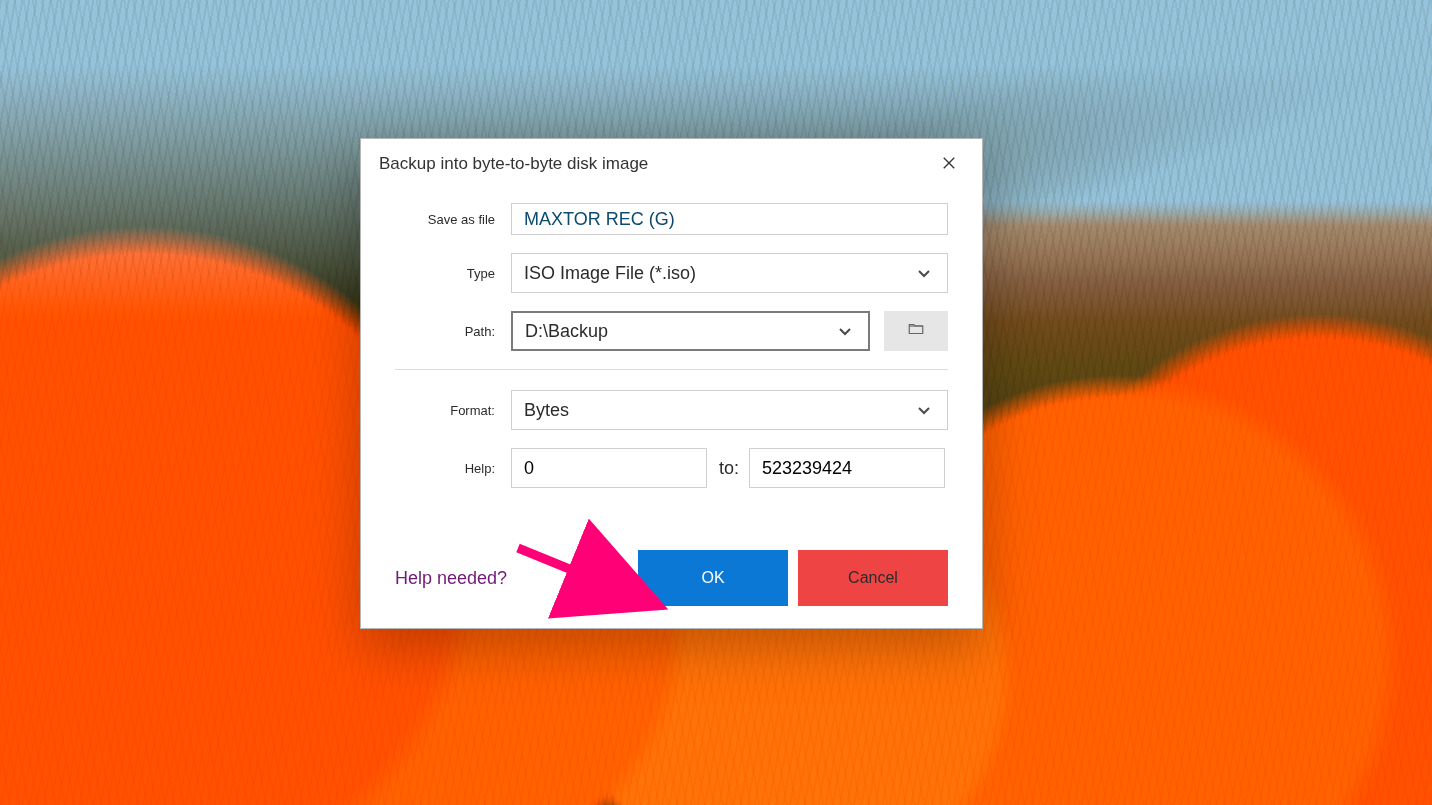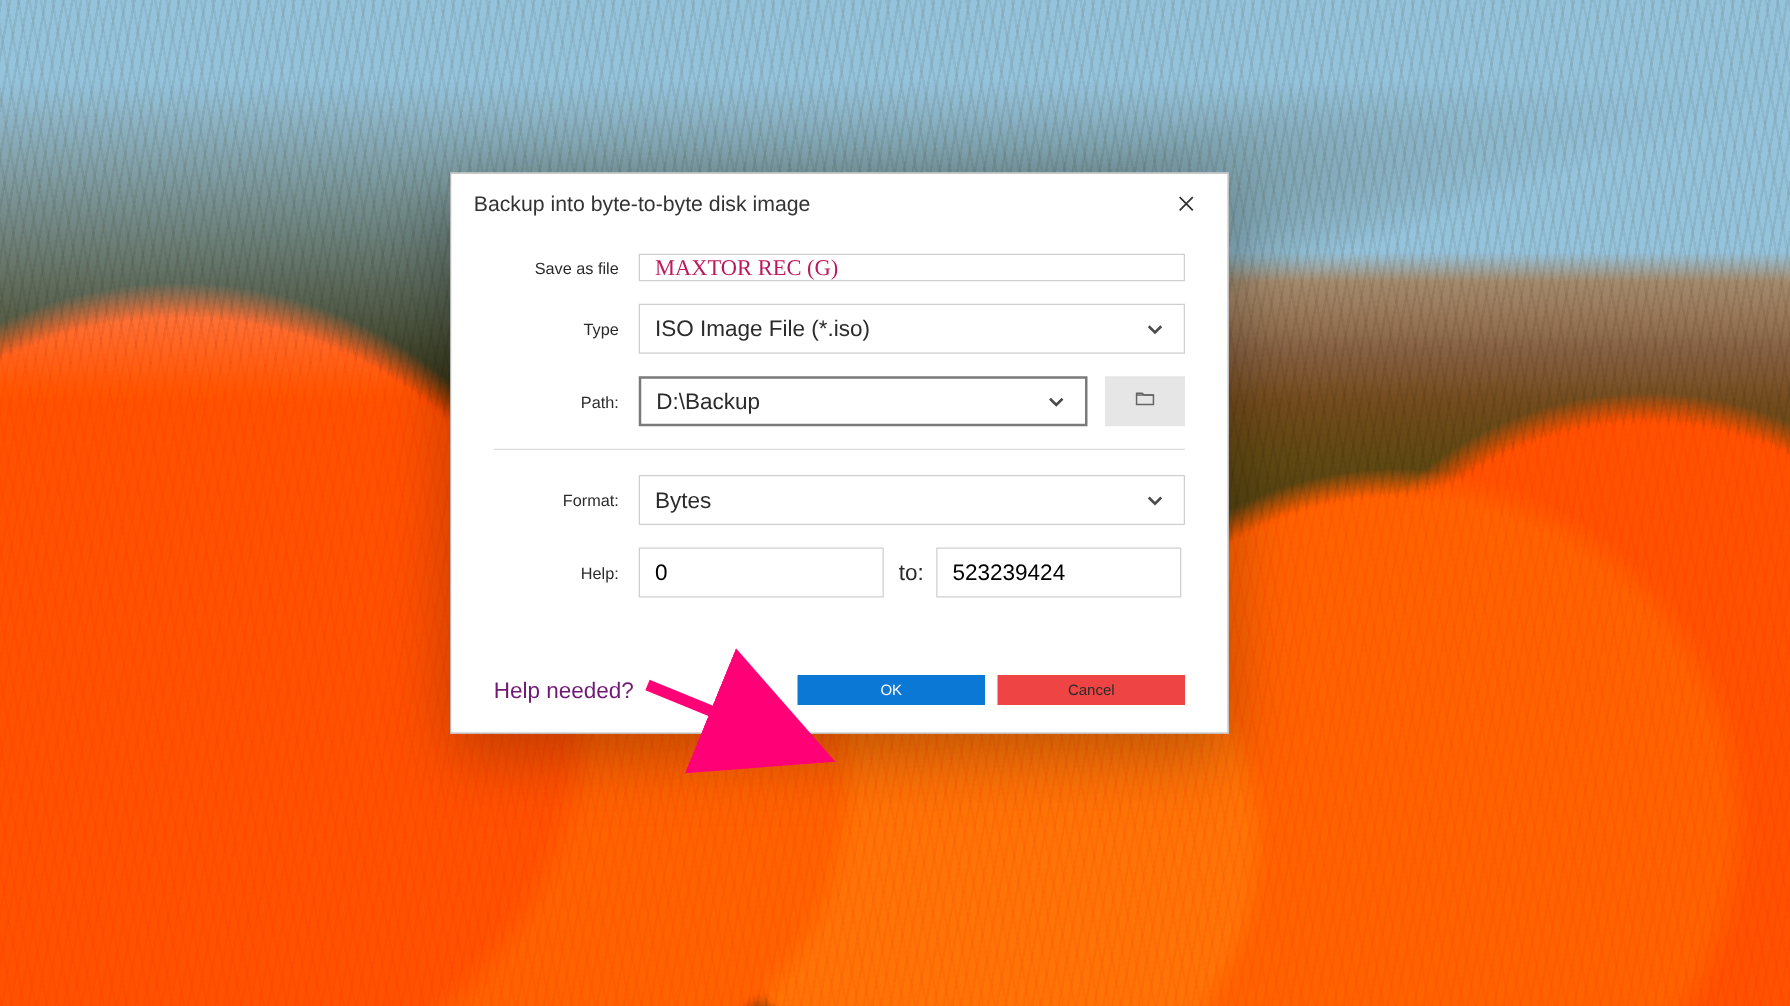--- a/index.html
+++ b/index.html
@@ -80,27 +80,26 @@
     text-align: right;
     padding-right: 16px;
     font-size: 13px;
     color: #2b2b2b;
     white-space: nowrap;
   }
   .field-wrap { flex: 1; display: flex; align-items: center; gap: 14px; }
 
   .text-input {
     flex: 1;
-    height: 22px;
+    height: 32px;
     border: 1px solid #cfcfcf;
     padding: 0 12px;
     font-size: 18px;
-    color: #be185d;
+    color: #0c4a6e;
     background: #fff;
-    font-family: Liberation Serif, serif;
   }
 
   .select {
     flex: 1;
     height: 40px;
     border: 1px solid #cfcfcf;
     display: flex;
     align-items: center;
     padding: 0 12px;
     font-size: 18px;
@@ -144,22 +143,22 @@
     align-items:center;
     padding: 44px 0 0 34px;
   }
   .help-link{
     color:#701a75;
     font-size:18px;
     text-decoration:none;
   }
   .action-row .spacer{ flex:1; }
   .btn{
-    width:150px; height:24px;
-    font-size:12px;
+    width:150px; height:56px;
+    font-size:16px;
     display:inline-flex; align-items:center; justify-content:center;
     border:0;
   }
   .btn-primary{ background:#0c78d6; color:#fff; }
   .btn-secondary{ background:#ef4444; color:#2b2b2b; margin-left:10px; }
 
   
   .annot-arrow{
     position:absolute;
     left:510px; top:540px;

